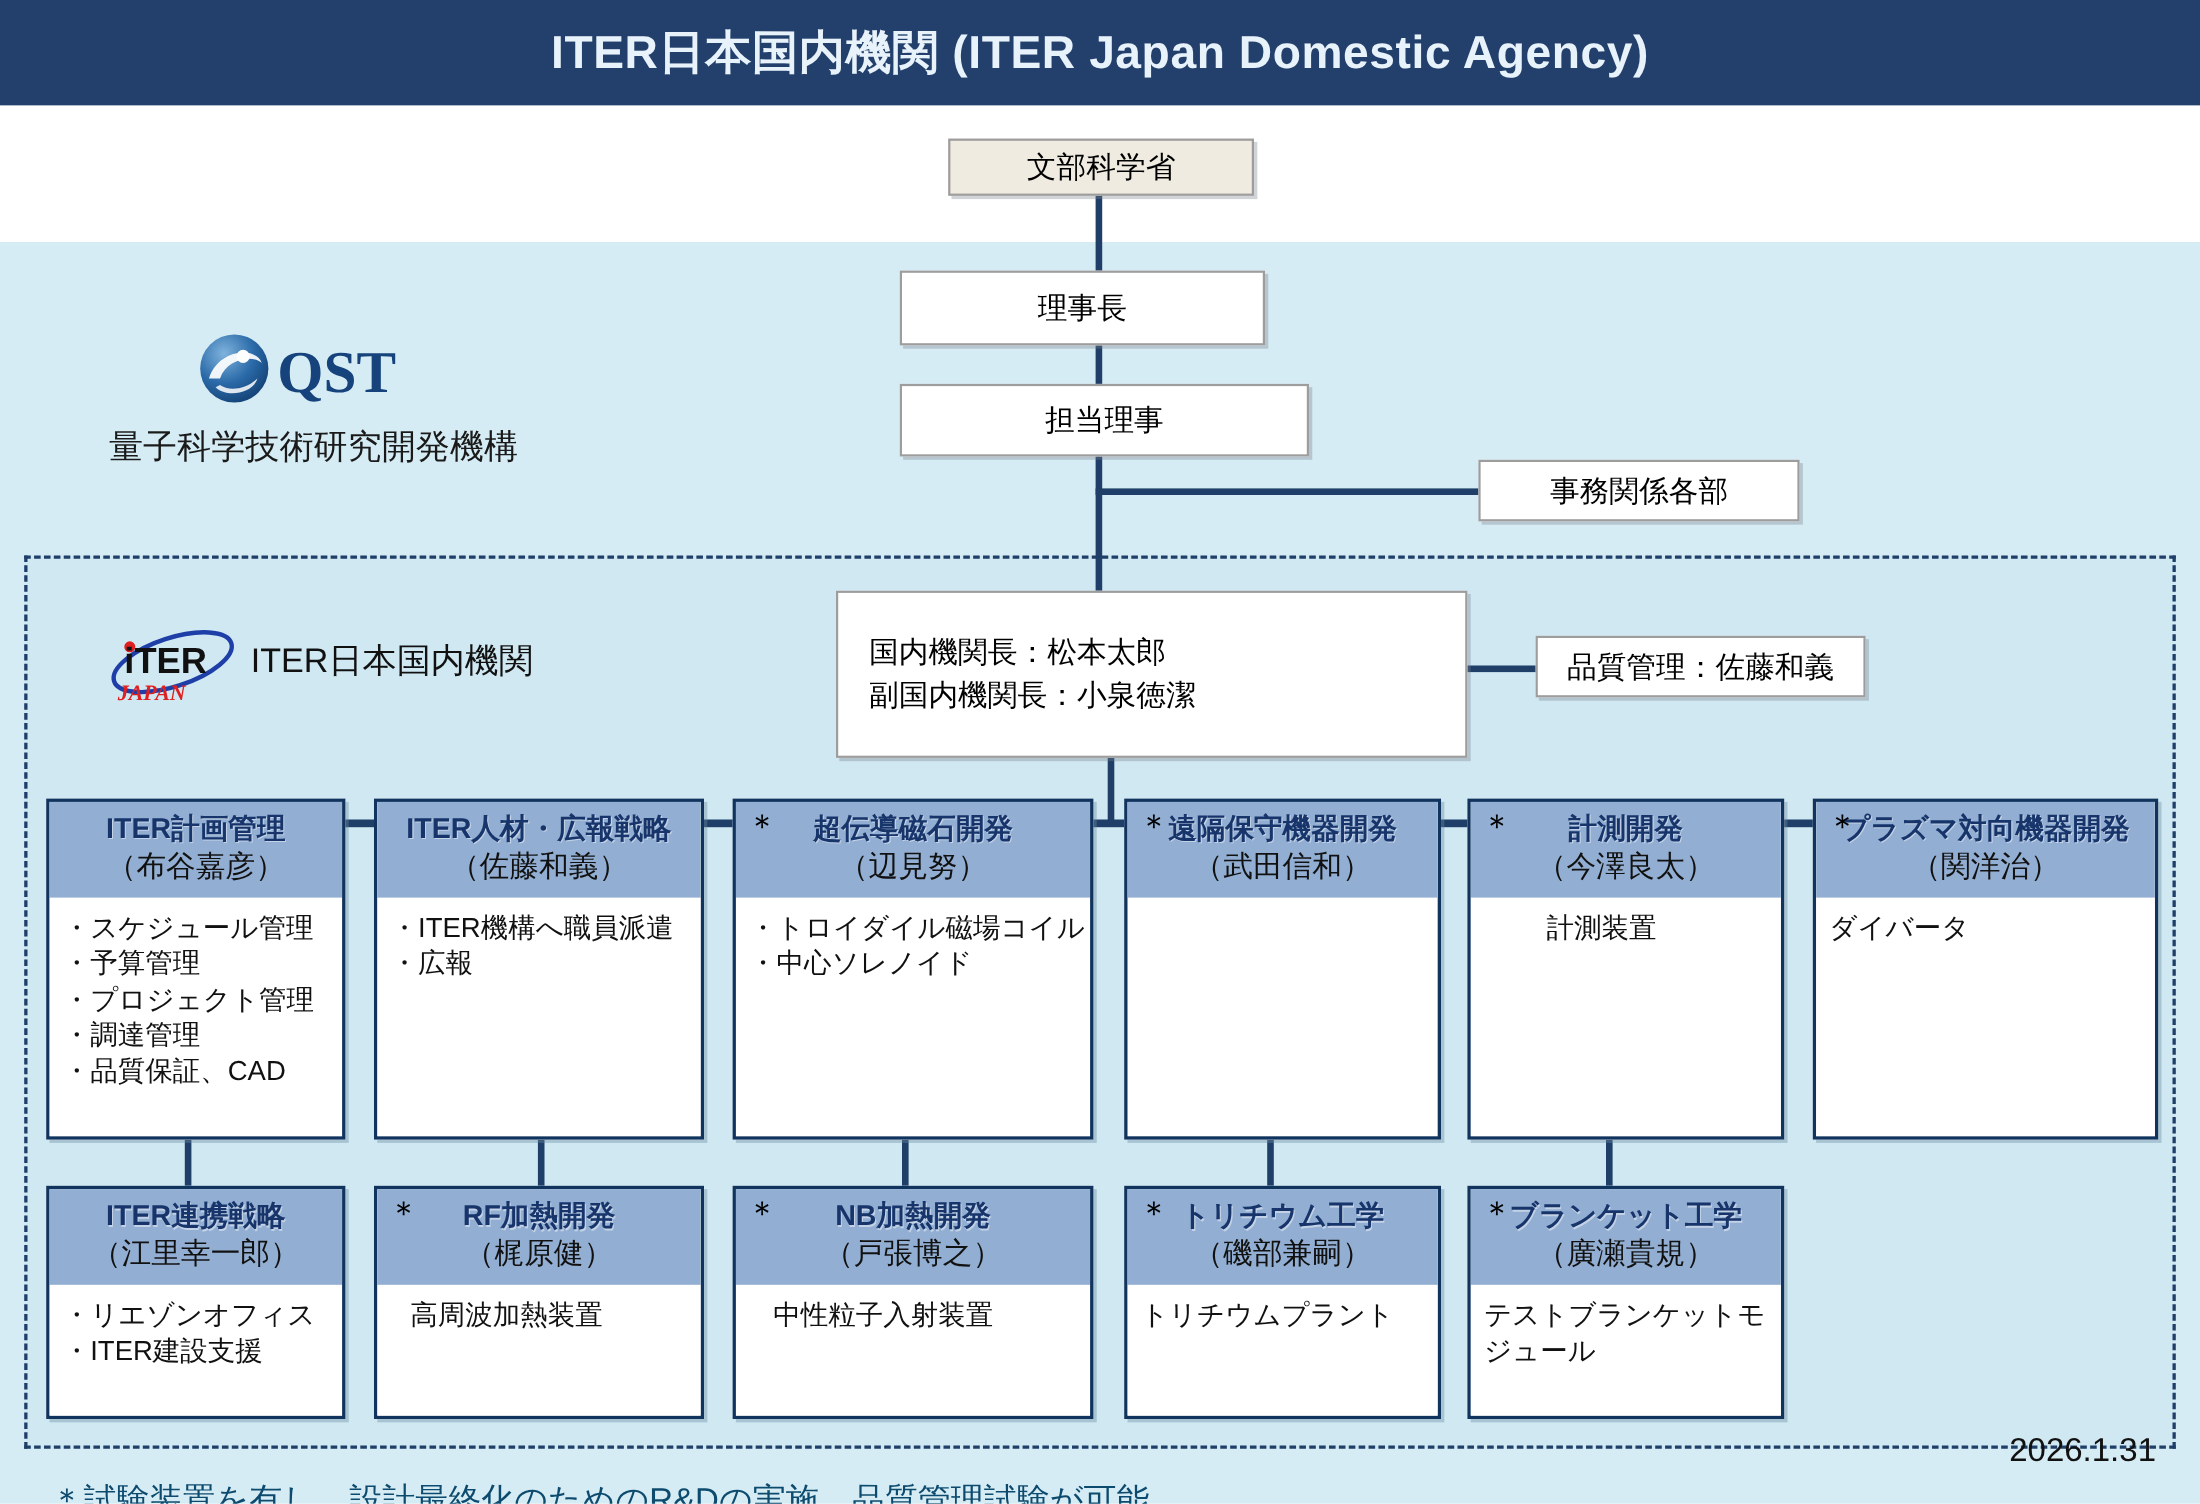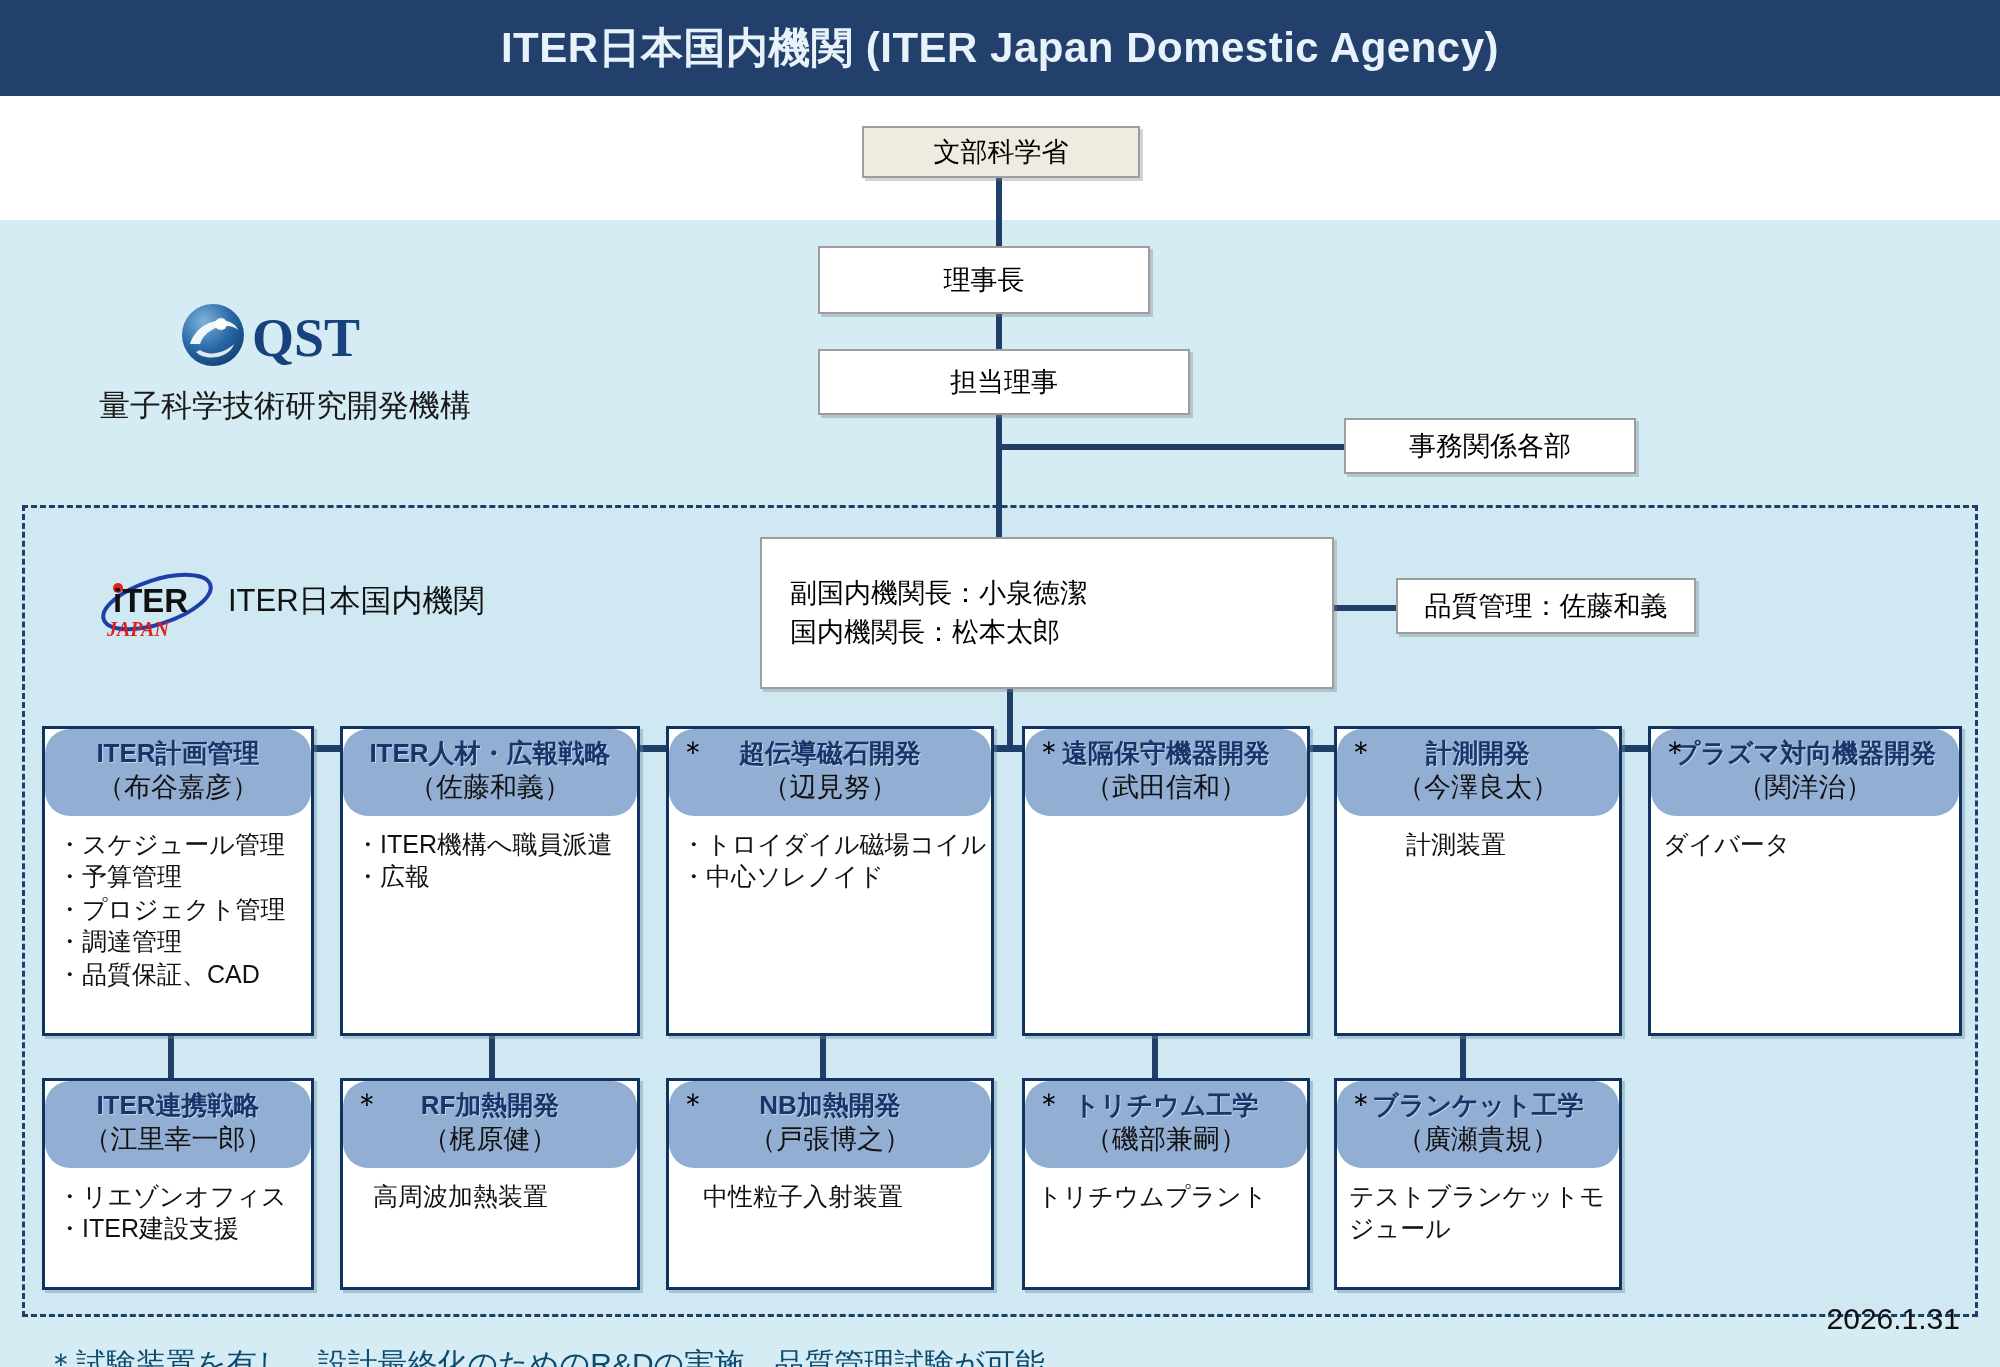--- a/index.html
+++ b/index.html
@@ -80,21 +80,20 @@
     z-index:6;
     display:flex; flex-direction:column;
     overflow:hidden;
   }
   .dept .head{
     background:#92aed2;
     padding:10px 6px 12px 6px;
     position:relative;
     text-align:center;
     flex:0 0 auto;
-    border-radius:25px;
   }
   .dept .star{
     position:absolute; left:9px; top:8px;
     font-size:30px; color:#000; line-height:1;
   }
   .dept .dname{
     font-size:26px; font-weight:bold; color:#17356b; line-height:1.12;
     text-shadow:1px 1px 0 rgba(255,255,255,.45);
   }
   .dept .dlead{
@@ -197,22 +196,22 @@
 <div class="pbox" style="left:818px; top:349px; width:372px; height:66px;">
   <span>担当理事</span>
 </div>
 
 <div class="pbox" style="left:1344px; top:418px; width:292px; height:56px;">
   <span>事務関係各部</span>
 </div>
 
 <div class="pbox left" style="left:760px; top:537px; width:574px; height:152px;">
   <div class="ml">
+    <div>国内機関長：松本太郎</div>
     <div>副国内機関長：小泉徳潔</div>
-    <div>国内機関長：松本太郎</div>
   </div>
 </div>
 
 <div class="pbox" style="left:1396px; top:578px; width:300px; height:56px;">
   <span>品質管理：佐藤和義</span>
 </div>
 
 <div class="dept" style="left:42px; top:726px; width:272px; height:310px;">
   <div class="head">
     <span class="star"></span>

